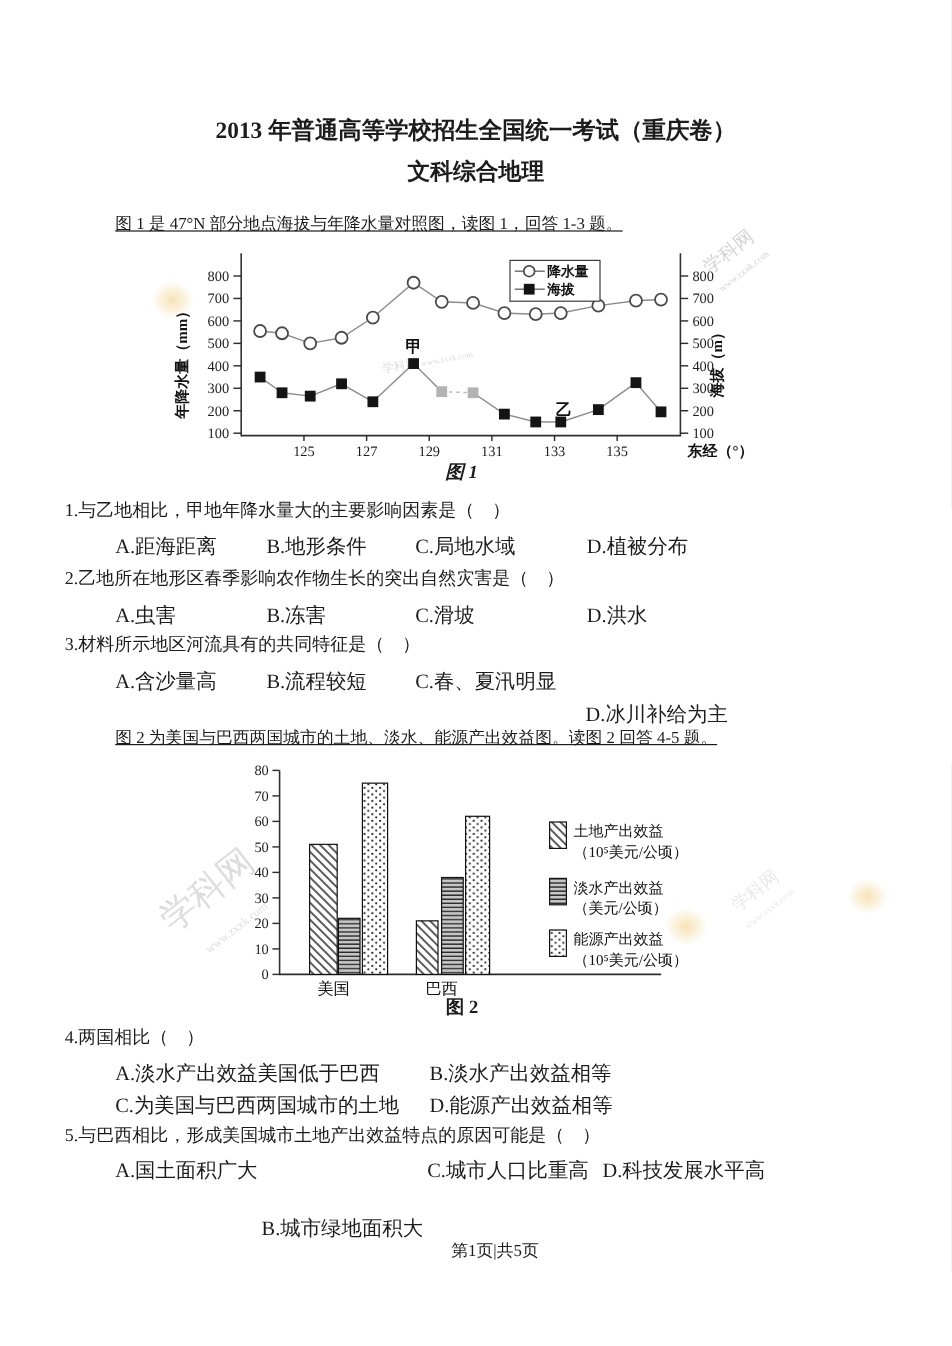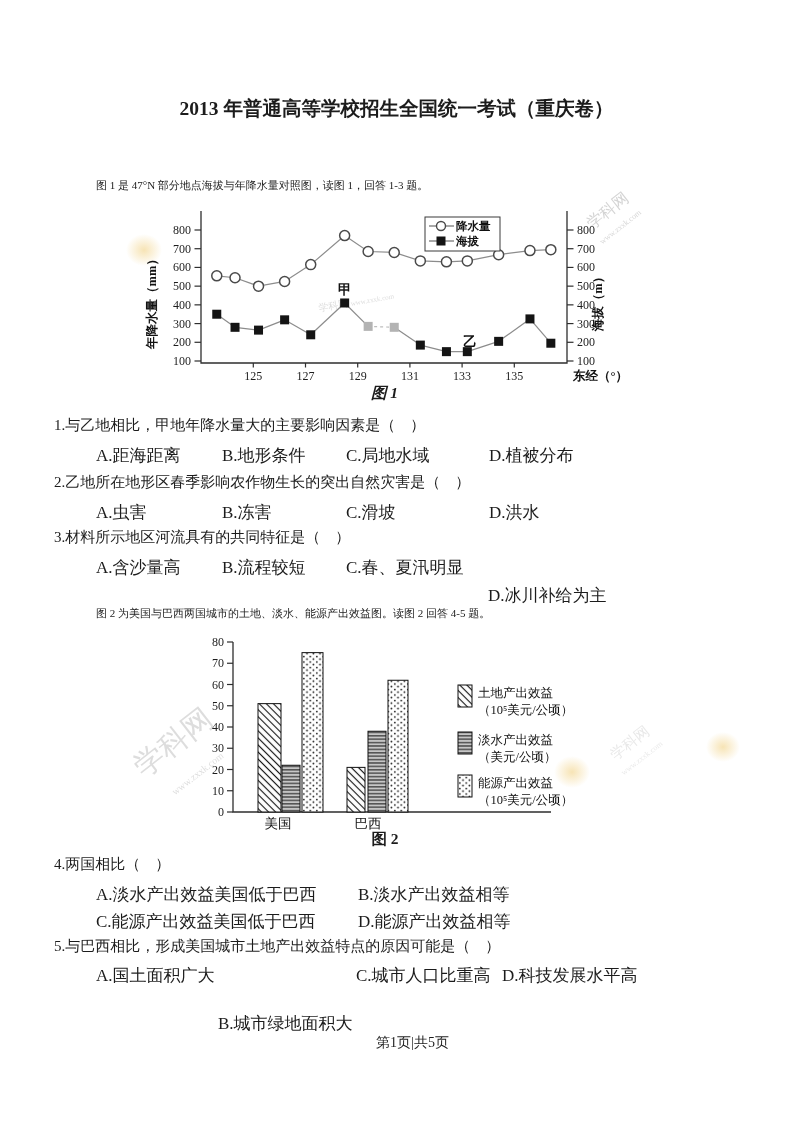--- a/index.html
+++ b/index.html
@@ -4,21 +4,21 @@
 <style>
   html,body{margin:0;padding:0;background:#e8e8e8;}
   .page{
     position:relative;width:793px;height:1122px;margin:0 auto;
     background:#ffffff;overflow:hidden;color:#1c1c1c;
     font-family:"Liberation Serif","DejaVu Serif",serif;
   }
   .abs{position:absolute;}
   .title{left:0;width:100%;text-align:center;font-size:19.5px;font-weight:bold;white-space:nowrap;}
   .subtitle{left:0;width:100%;text-align:center;font-size:19px;font-weight:bold;}
-  .body-text{font-size:11px;white-space:nowrap;}
+  .body-text{font-size:14px;white-space:nowrap;text-decoration:underline;}
   .q{left:54px;font-size:15px;white-space:nowrap;}
   .opt{font-size:17px;white-space:nowrap;}
   .caption{text-align:center;font-size:15.5px;font-weight:bold;}
   .footer{left:0;width:100%;text-align:center;font-size:14px;padding-left:16px;}
   svg{overflow:visible;}
   svg text{font-family:"Liberation Serif","DejaVu Serif",serif;}
   .tick{font-size:12px;fill:#1d1d1d;}
   .axlab{font-size:12.5px;font-weight:bold;fill:#111;}
   .ann{font-size:13.5px;font-weight:bold;fill:#111;}
   .leg{font-size:11.5px;font-weight:bold;fill:#111;}
@@ -48,20 +48,21 @@
   </div>
   <div class="wm" style="left:610px;top:733px;transform:rotate(-38deg);font-size:15px;opacity:.22;">
     <span>学科网</span><br>
     <span style="font-size:8px">www.zxxk.com</span>
   </div>
   <div class="blob" style="left:126px;top:234px;width:36px;height:32px;"></div>
   <div class="blob" style="left:554px;top:756px;width:36px;height:32px;"></div>
   <div class="blob" style="left:706px;top:732px;width:34px;height:30px;"></div>
 
   <div class="abs title" style="top:95px;">2013 年普通高等学校招生全国统一考试（重庆卷）</div>
+  <div class="abs subtitle" style="top:130px;">文科综合地理</div>
 
   <div class="abs body-text" style="left:96px;top:178px;">图 1 是 47°N 部分地点海拔与年降水量对照图，读图 1，回答 1-3 题。</div>
 
   <svg id="fig1-svg" class="abs" style="left:132px;top:205px;" width="535" height="190">
       <path d="M69,6 L69,158 L435,158 L435,6" fill="none" stroke="#2e2e2e" stroke-width="1.3"></path>
       <line x1="62.5" y1="156" x2="69" y2="156" stroke="#2e2e2e" stroke-width="1.2"></line>
       <text x="59" y="160" text-anchor="end" class="tick">100</text>
       <line x1="435" y1="156" x2="441.5" y2="156" stroke="#2e2e2e" stroke-width="1.2"></line>
       <text x="445" y="160" text-anchor="start" class="tick">100</text>
       <line x1="62.5" y1="137.28571428571428" x2="69" y2="137.28571428571428" stroke="#2e2e2e" stroke-width="1.2"></line>
@@ -240,21 +241,21 @@
       <text x="293" y="154" class="leg2">能源产出效益</text>
       <text x="293" y="171" class="leg2">（10⁵美元/公顷）</text>
     </svg>
   <div class="abs caption" style="left:185px;top:829px;width:400px;">图 2</div>
 
   <div class="abs q" style="top:855px;">
     <span>4.</span><span>两国相比（　）</span>
   </div>
   <div class="abs opt" style="left:96px;top:883px;">A.淡水产出效益美国低于巴西</div>
   <div class="abs opt" style="left:358px;top:883px;">B.淡水产出效益相等</div>
-  <div class="abs opt" style="left:96px;top:910px;">C.能源产出效益美国低于巴西</div>
+  <div class="abs opt" style="left:96px;top:910px;">C.为美国与巴西两国城市的土地</div>
   <div class="abs opt" style="left:358px;top:910px;">D.能源产出效益相等</div>
 
   <div class="abs q" style="top:937px;">
     <span>5.</span><span>与巴西相比，形成美国城市土地产出效益特点的原因可能是（　）</span>
   </div>
   <div class="abs opt" style="left:96px;top:964px;">A.国土面积广大</div>
   <div class="abs opt" style="left:218px;top:1012px;">B.城市绿地面积大</div>
   <div class="abs opt" style="left:356px;top:964px;">C.城市人口比重高</div>
   <div class="abs opt" style="left:502px;top:964px;">D.科技发展水平高</div>
 

